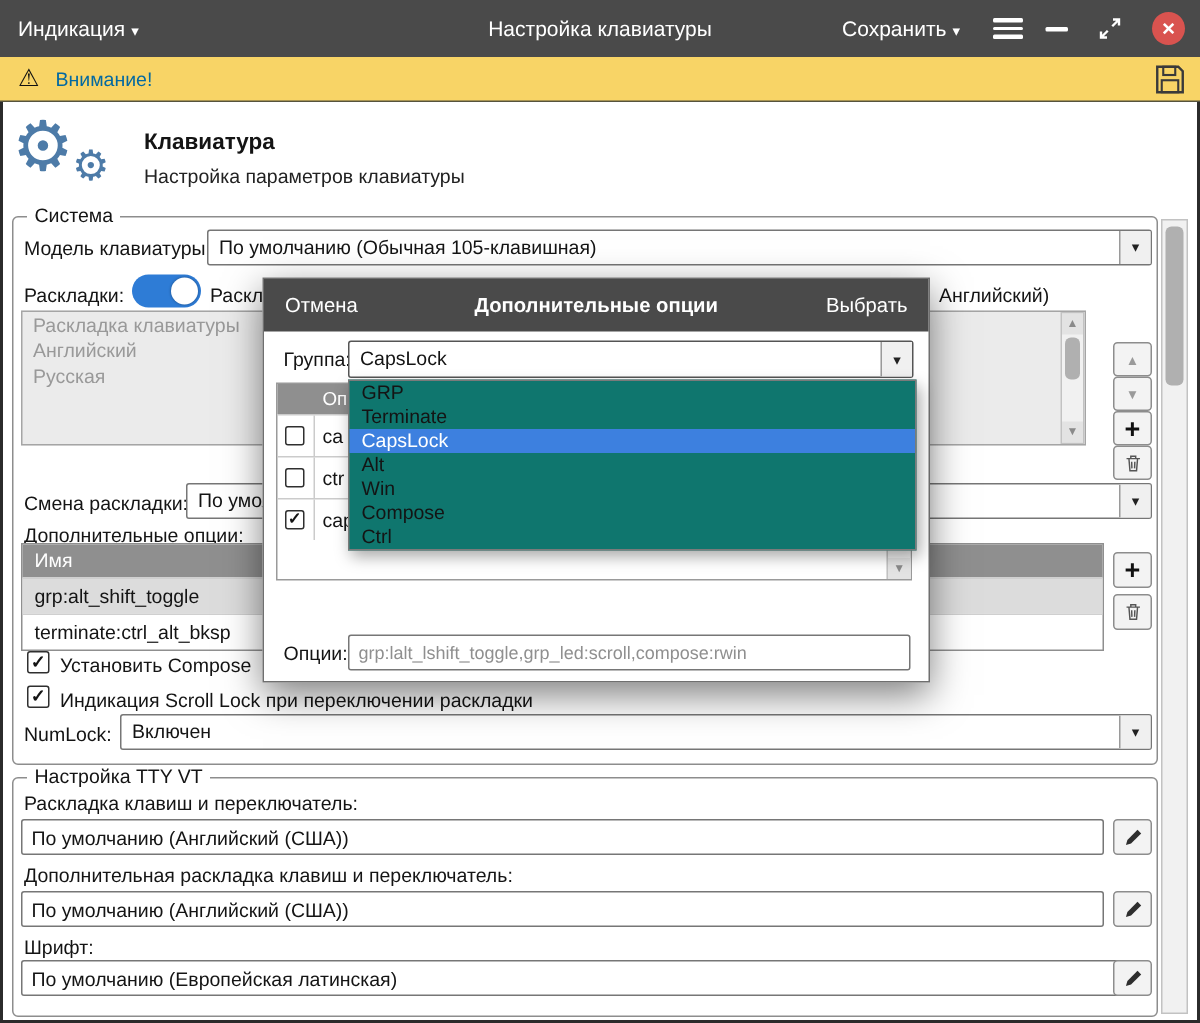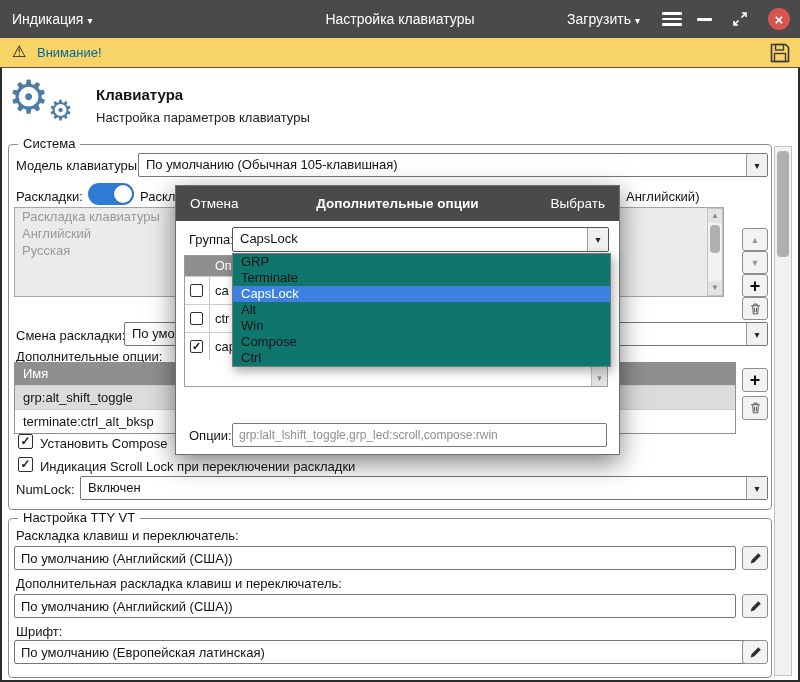--- a/index.html
+++ b/index.html
@@ -71,21 +71,21 @@
 <body>
 
 <div class="window">
 
   <div class="titlebar">
     <div class="tb-text" style="left:12px;">
       <span>Индикация</span><span class="caret">▾</span>
     </div>
     <div class="tb-title">Настройка клавиатуры</div>
     <div class="tb-text" style="right:160px;">
-      <span>Загрузить</span><span class="caret">▾</span>
+      <span>Сохранить</span><span class="caret">▾</span>
     </div>
     <div class="hamburger">
         <i></i>
         <i></i>
         <i></i>
       </div>
     <div class="minbar"></div>
     <div class="expand">
       <svg width="16" height="16" viewBox="0 0 16 16">
           <path d="M10 2h4v4M6 14H2v-4M14 2L9.5 6.5M2 14l4.5-4.5" stroke="#fff" stroke-width="1.6" fill="none"></path>

